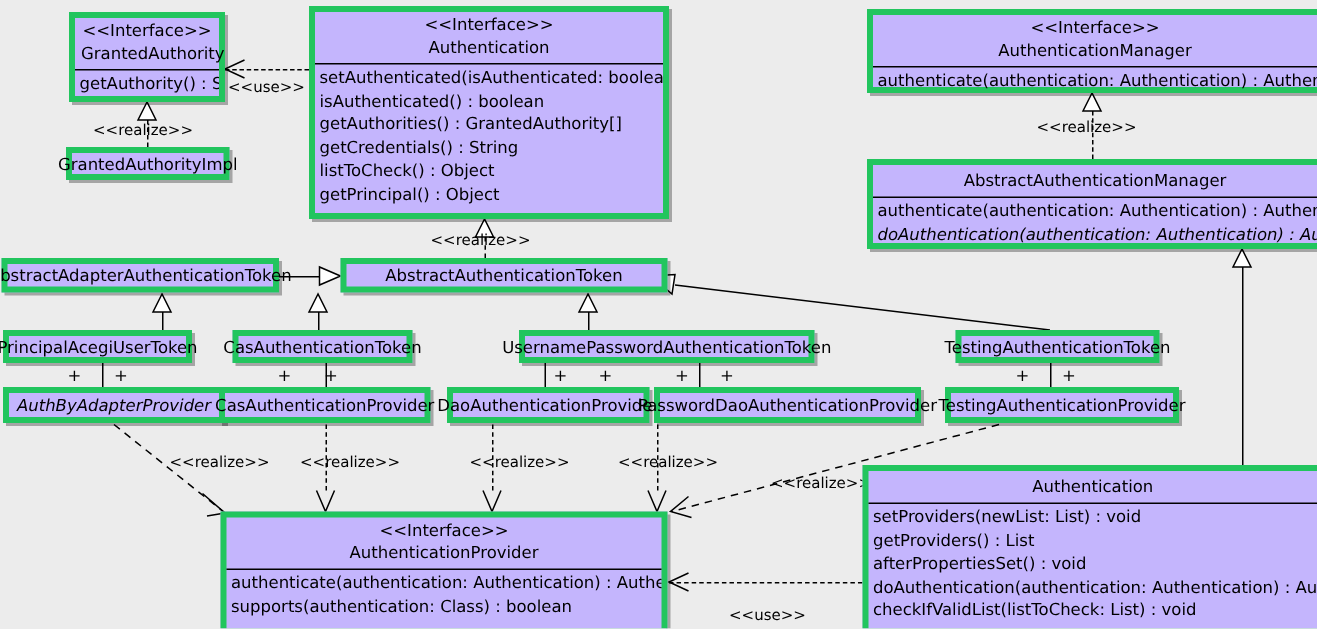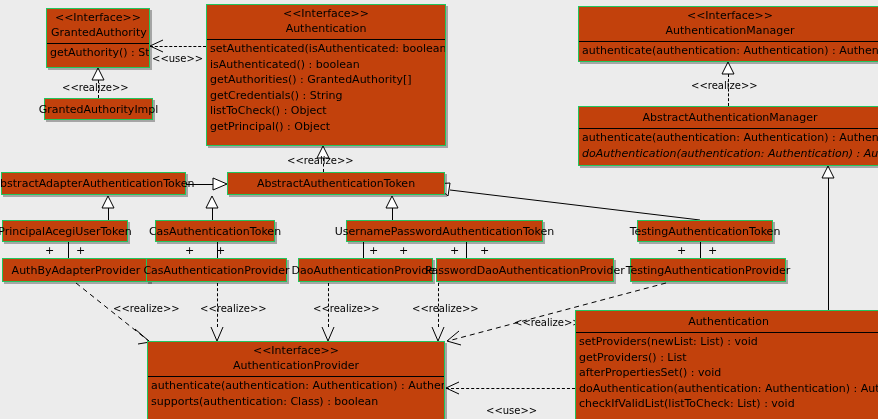--- a/index.html
+++ b/index.html
@@ -13,22 +13,22 @@
     height: 419px;
     background: #ececec;
     overflow: hidden;
     font-family: "DejaVu Sans", sans-serif;
   }
 
   
   .uml-class {
     position: absolute;
     box-sizing: border-box;
-    background: #c2410c;
-    border: 1px solid #22c55e;
+    background: #c4b5fd;
+    border: 4px solid #22c55e;
     box-shadow: 2px 2px 0 rgba(0,0,0,0.30);
     z-index: 5;
   }
   .uml-header {
     box-sizing: border-box;
     padding: 2px 4px 3px 4px;
     text-align: center;
   }
   .uml-header.with-divider {
     border-bottom: 1px solid #000000;
@@ -284,21 +284,21 @@
   </div>
 
   <div class="uml-class uml-simple" style="left:346px; top:220px; width:197px; height:22px;">
     <span class="cls-name">UsernamePasswordAuthenticationToken</span>
   </div>
 
   <div class="uml-class uml-simple" style="left:637px; top:220px; width:136px; height:22px;">
     <span class="cls-name">TestingAuthenticationToken</span>
   </div>
 
-  <div class="uml-class uml-simple" style="left:2px; top:258px; width:148px; height:24px;">
+  <div class="uml-class uml-simple" style="left:2px; top:258px; width:148px; height:24px;font-style:italic;">
     <span class="cls-name">AuthByAdapterProvider</span>
   </div>
 
   <div class="uml-class uml-simple" style="left:146px; top:258px; width:141px; height:24px;">
     <span class="cls-name">CasAuthenticationProvider</span>
   </div>
 
   <div class="uml-class uml-simple" style="left:298px; top:258px; width:135px; height:24px;">
     <span class="cls-name">DaoAuthenticationProvider</span>
   </div>

